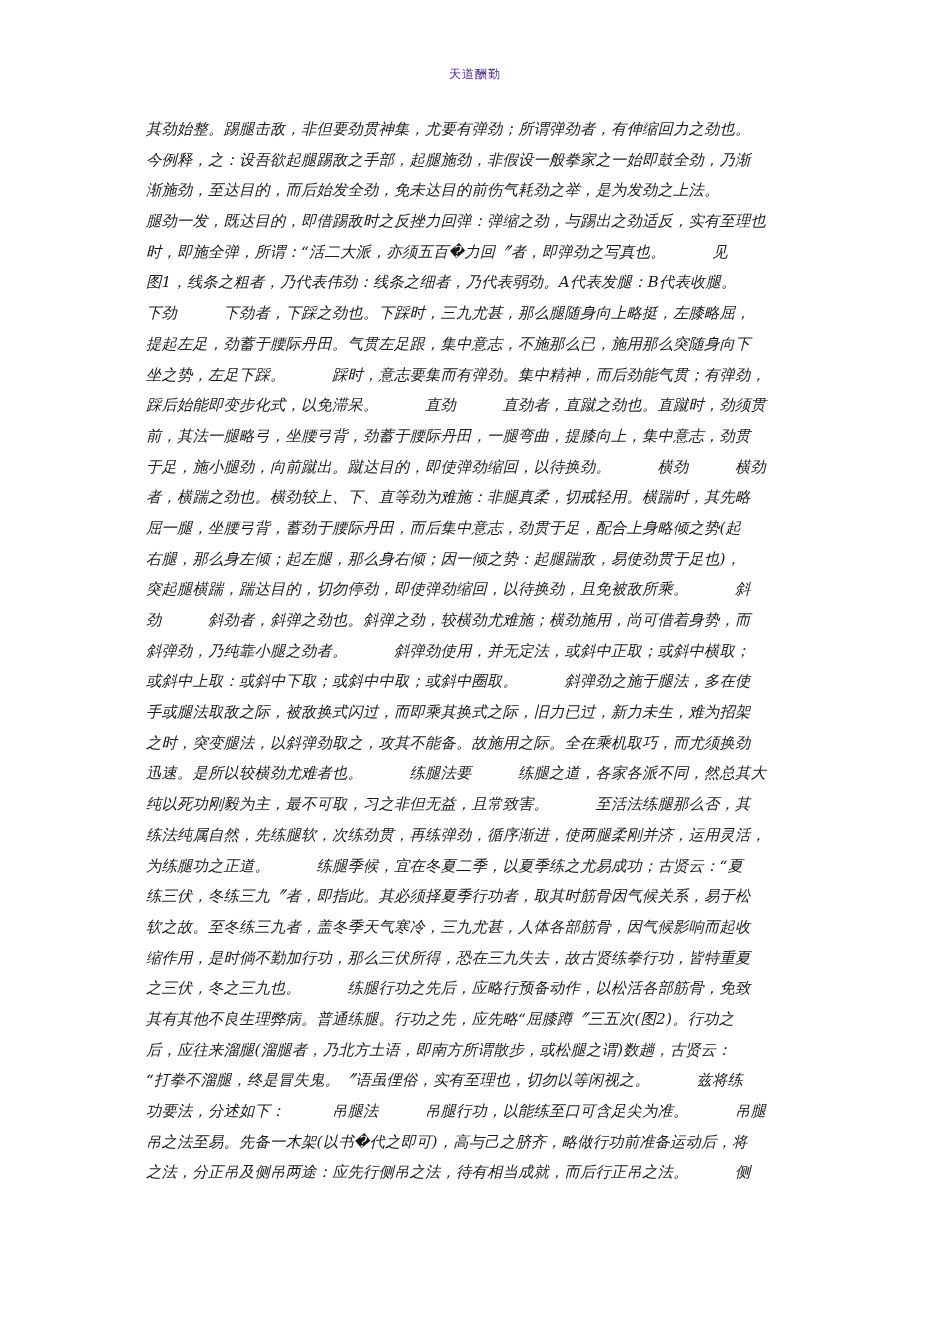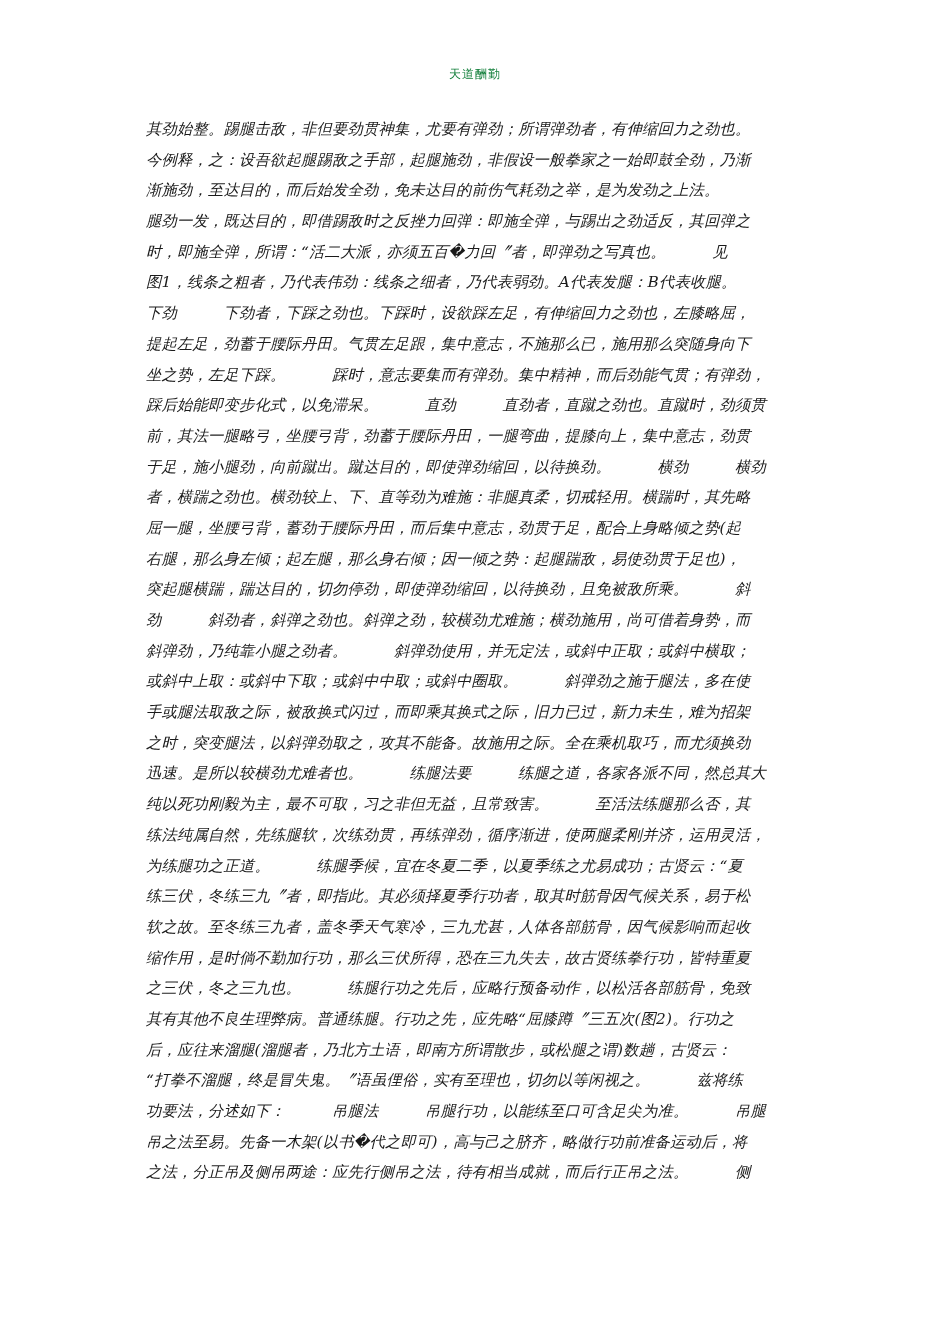--- a/index.html
+++ b/index.html
@@ -1,36 +1,36 @@
 <!DOCTYPE html>
 <html><head>
 <meta charset="utf-8">
 <style>
   html, body { margin: 0; padding: 0; background: #ffffff; }
   body { width: 950px; height: 1344px; position: relative; overflow: hidden;
          font-family: "DejaVu Serif", "Liberation Serif", serif; color: #1a1a1a; }
   .header { position: absolute; top: 66px; left: 0; width: 950px; text-align: center;
-            font-size: 12px; color: #15803d; letter-spacing: 1px; }
+            font-size: 12px; color: #4c1d95; letter-spacing: 1px; }
   .body-text { position: absolute; top: 114px; left: 146px; width: 660px; }
   .line { height: 30.7px; line-height: 30.7px; font-size: 15.3px; white-space: nowrap;
           letter-spacing: 0.2px; font-style: italic; }
 </style>
 </head>
 <body>
 
 <div class="header">天道酬勤</div>
 
 <div class="body-text" id="body-text">
     <div class="line">其劲始整。踢腿击敌，非但要劲贯神集，尤要有弹劲；所谓弹劲者，有伸缩回力之劲也。</div>
     <div class="line">今例释，之：设吾欲起腿踢敌之手部，起腿施劲，非假设一般拳家之一始即鼓全劲，乃渐</div>
     <div class="line">渐施劲，至达目的，而后始发全劲，免未达目的前伤气耗劲之举，是为发劲之上法。</div>
-    <div class="line">腿劲一发，既达目的，即借踢敌时之反挫力回弹：即施全弹，与踢出之劲适反，其回弹之</div>
+    <div class="line">腿劲一发，既达目的，即借踢敌时之反挫力回弹：弹缩之劲，与踢出之劲适反，实有至理也</div>
     <div class="line">时，即施全弹，所谓：“活二大派，亦须五百�力回〞者，即弹劲之写真也。　　　见</div>
     <div class="line">图1，线条之粗者，乃代表伟劲：线条之细者，乃代表弱劲。A代表发腿：B代表收腿。</div>
-    <div class="line">下劲　　　下劲者，下踩之劲也。下踩时，设欲踩左足，有伸缩回力之劲也，左膝略屈，</div>
+    <div class="line">下劲　　　下劲者，下踩之劲也。下踩时，三九尤甚，那么腿随身向上略挺，左膝略屈，</div>
     <div class="line">提起左足，劲蓄于腰际丹田。气贯左足跟，集中意志，不施那么已，施用那么突随身向下</div>
     <div class="line">坐之势，左足下踩。　　　踩时，意志要集而有弹劲。集中精神，而后劲能气贯；有弹劲，</div>
     <div class="line">踩后始能即变步化式，以免滞呆。　　　直劲　　　直劲者，直蹴之劲也。直蹴时，劲须贯</div>
     <div class="line">前，其法一腿略弓，坐腰弓背，劲蓄于腰际丹田，一腿弯曲，提膝向上，集中意志，劲贯</div>
     <div class="line">于足，施小腿劲，向前蹴出。蹴达目的，即使弹劲缩回，以待换劲。　　　横劲　　　横劲</div>
     <div class="line">者，横踹之劲也。横劲较上、下、直等劲为难施：非腿真柔，切戒轻用。横踹时，其先略</div>
     <div class="line">屈一腿，坐腰弓背，蓄劲于腰际丹田，而后集中意志，劲贯于足，配合上身略倾之势(起</div>
     <div class="line">右腿，那么身左倾；起左腿，那么身右倾；因一倾之势：起腿踹敌，易使劲贯于足也)，</div>
     <div class="line">突起腿横踹，踹达目的，切勿停劲，即使弹劲缩回，以待换劲，且免被敌所乘。　　　斜</div>
     <div class="line">劲　　　斜劲者，斜弹之劲也。斜弹之劲，较横劲尤难施；横劲施用，尚可借着身势，而</div>

